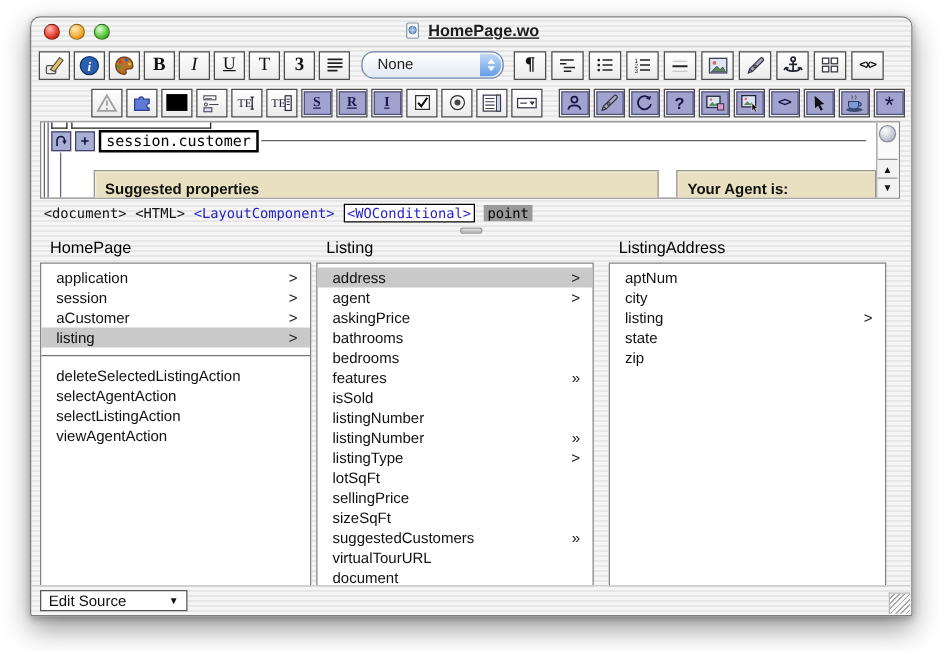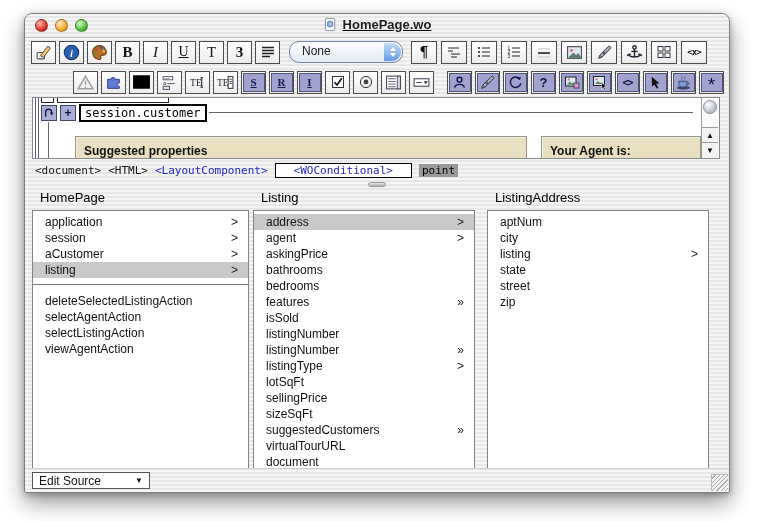--- a/index.html
+++ b/index.html
@@ -74,21 +74,21 @@
     background:radial-gradient(circle at 35% 30%,#ffffff,#b9bec9 70%,#8f96a6);border:1px solid #8a8fa0;box-sizing:border-box;}
   .sb-btn{position:absolute;left:0;width:16px;height:15px;border-top:1px solid #999;background:#f2f2f2;
     text-align:center;font-size:8px;line-height:15px;color:#111;}
   .sb-btn.up{bottom:15px;}
   .sb-btn.down{bottom:0;}
   
   .pathbar{position:absolute;left:0;right:0;top:145px;height:22px;display:flex;align-items:center;
     padding-left:10px;gap:7px;font:11px "DejaVu Sans Mono",monospace;}
   .p-plain{color:#111;}
   .p-component{color:#2323c8;}
-  .p-component-boxed{color:#2323c8;border:1px solid #000;background:#fff;padding:0 18px;}
+  .p-component-boxed{color:#2323c8;border:1px solid #000;background:#fff;padding:0 2px;}
   .p-selected{background:#999;color:#000;padding:0 3px;}
   
   .splitter{position:absolute;left:0;right:0;top:167px;height:7px;}
   .dimple{display:block;width:18px;height:5px;margin:1px auto;border-radius:3px;border:1px solid #9a9a9a;
     background:linear-gradient(#e8e8e8,#ababab);box-sizing:border-box;}
   
   .browser{position:absolute;left:0;right:0;top:174px;height:281px;}
   .col-header{position:absolute;top:2px;font-size:13px;color:#000;}
   .col-box{position:absolute;top:22px;bottom:0;background:#fff;border:1px solid #838383;box-sizing:border-box;
     overflow:hidden;padding-top:3px;}
@@ -617,23 +617,20 @@
           <span class="lbl">city</span>
         </div>
         <div class="row">
           <span class="lbl">listing</span>
           <span class="arr">&gt;</span>
         </div>
         <div class="row">
           <span class="lbl">state</span>
         </div>
         <div class="row">
-          <span class="lbl">street</span>
-        </div>
-        <div class="row">
           <span class="lbl">zip</span>
         </div>
       </div>
     </div>
 
   <div class="bottombar">
     <div class="source-popup">
       <span class="lab">Edit Source</span>
       <span class="tri">▼</span>
     </div>

